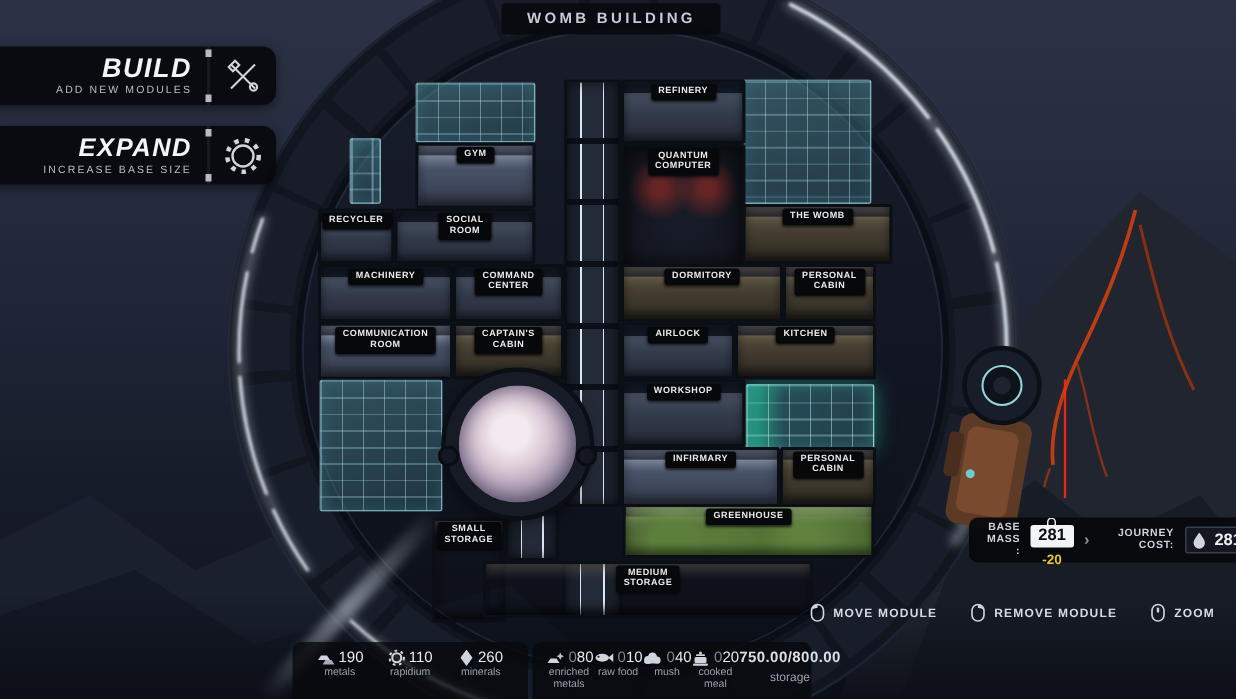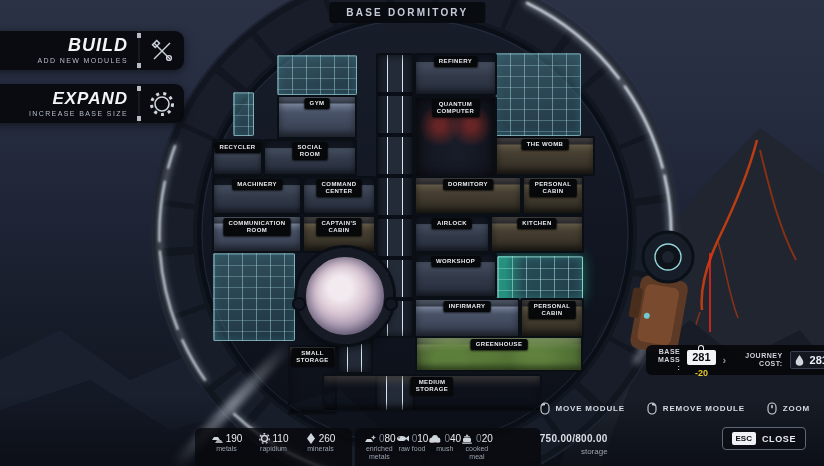--- a/index.html
+++ b/index.html
@@ -114,21 +114,21 @@
   .respanel{position:absolute;bottom:0;height:38px;background:rgba(7,9,13,.80);border-radius:6px 6px 0 0;
     display:flex;align-items:flex-start;padding:5px 8px 0 8px;z-index:10;}
   #res-group-0{left:195px;width:157px;}
   #res-group-1{left:355px;width:186px;}
   #organics-panel{left:552px;width:72px;flex-direction:column;align-items:center;padding-top:6px;}
   .resitem{flex:1;display:flex;flex-direction:column;align-items:center;}
   .resrow{display:flex;align-items:center;gap:3px;}
   .resval{color:#e8ebf0;font-size:10px;font-weight:normal;}
   .resval .dim{color:#7e8694;}
   .resname{color:#99a1ae;font-size:7px;margin-top:1px;text-align:center;line-height:8px;max-width:42px;}
-  .storageblk{width:78px;text-align:right;padding-right:2px;margin-left:47px;}
+  .storageblk{width:78px;text-align:center;padding-right:2px;}
   .storageval{color:#dbdfe6;font-size:10px;font-weight:bold;letter-spacing:.3px;}
   .storagelbl{color:#99a1ae;font-size:8px;margin-top:3px;}
   .orgrow{display:flex;align-items:center;gap:4px;}
   .orgval{color:#dbdfe6;font-size:10px;font-weight:bold;}
   .orglbl{color:#99a1ae;font-size:8px;margin-top:2px;}
 
   .icon svg{display:block;}
 </style>
 </head>
 <body>
@@ -272,21 +272,21 @@
     </g>
     <circle cx="668" cy="257" r="25" fill="#181e29" stroke="#0b0f16" stroke-width="3"></circle>
     <circle cx="668" cy="257" r="13" fill="#0e1219" stroke="#9adfe3" stroke-width="1.4" opacity=".95"></circle>
     <circle cx="668" cy="257" r="6" fill="#1c222e"></circle>
     <line x1="710" y1="253" x2="710" y2="332" stroke="#ff2618" stroke-width="1.6" opacity=".9"></line>
     <line x1="710" y1="253" x2="710" y2="332" stroke="#ff6a50" stroke-width="4" opacity=".25" filter="url(#glow1)"></line>
   </svg>
 
   <div class="flare"></div>
 
-  <div id="title-chip" class="hud">BASE DORMITORY</div>
+  <div id="title-chip" class="hud">WOMB BUILDING</div>
 
   <div class="menu-btn hud" id="build-btn" style="top:31px">
     <div class="txt">
       <div class="big">BUILD</div>
       <div class="small">ADD NEW MODULES</div>
     </div>
     <div class="icobox icon">
         <svg width="24" height="24" viewBox="0 0 24 24" fill="none" stroke="#cfd5dd" stroke-width="1.4">
           <path d="M4 4 L20 20 M20 4 L4 20"></path>
           <path d="M3 3 h6 v4 h-6 z" transform="rotate(-45 6 5)"></path>
@@ -354,24 +354,20 @@
         <span class="icon">
           <svg width="10" height="13" viewBox="0 0 10 13" fill="none" stroke="#cfd5dd" stroke-width="1.1">
             <rect x="1" y="1" width="8" height="11" rx="4"></rect>
             <rect x="4.2" y="3" width="1.6" height="3.4" rx=".8" fill="#cfd5dd" stroke="none"></rect>
           </svg>
         </span>
         <span>ZOOM</span>
       </div>
     </div>
 
-  <div id="close-btn" class="hud">
-    <span class="key">ESC</span>
-    <span class="lbl">CLOSE</span>
-  </div>
 
   <div class="respanel" id="res-group-0">
       <div class="resitem">
         <div class="resrow">
           <span class="icon">
             <svg width="12" height="10" viewBox="0 0 12 10" fill="#cfd5dd">
               <path d="M1 6 L3 3 H7 L9 6 Z"></path>
               <path d="M4 9 L6 6 H10 L12 9 Z" opacity=".8"></path>
             </svg>
           </span>

